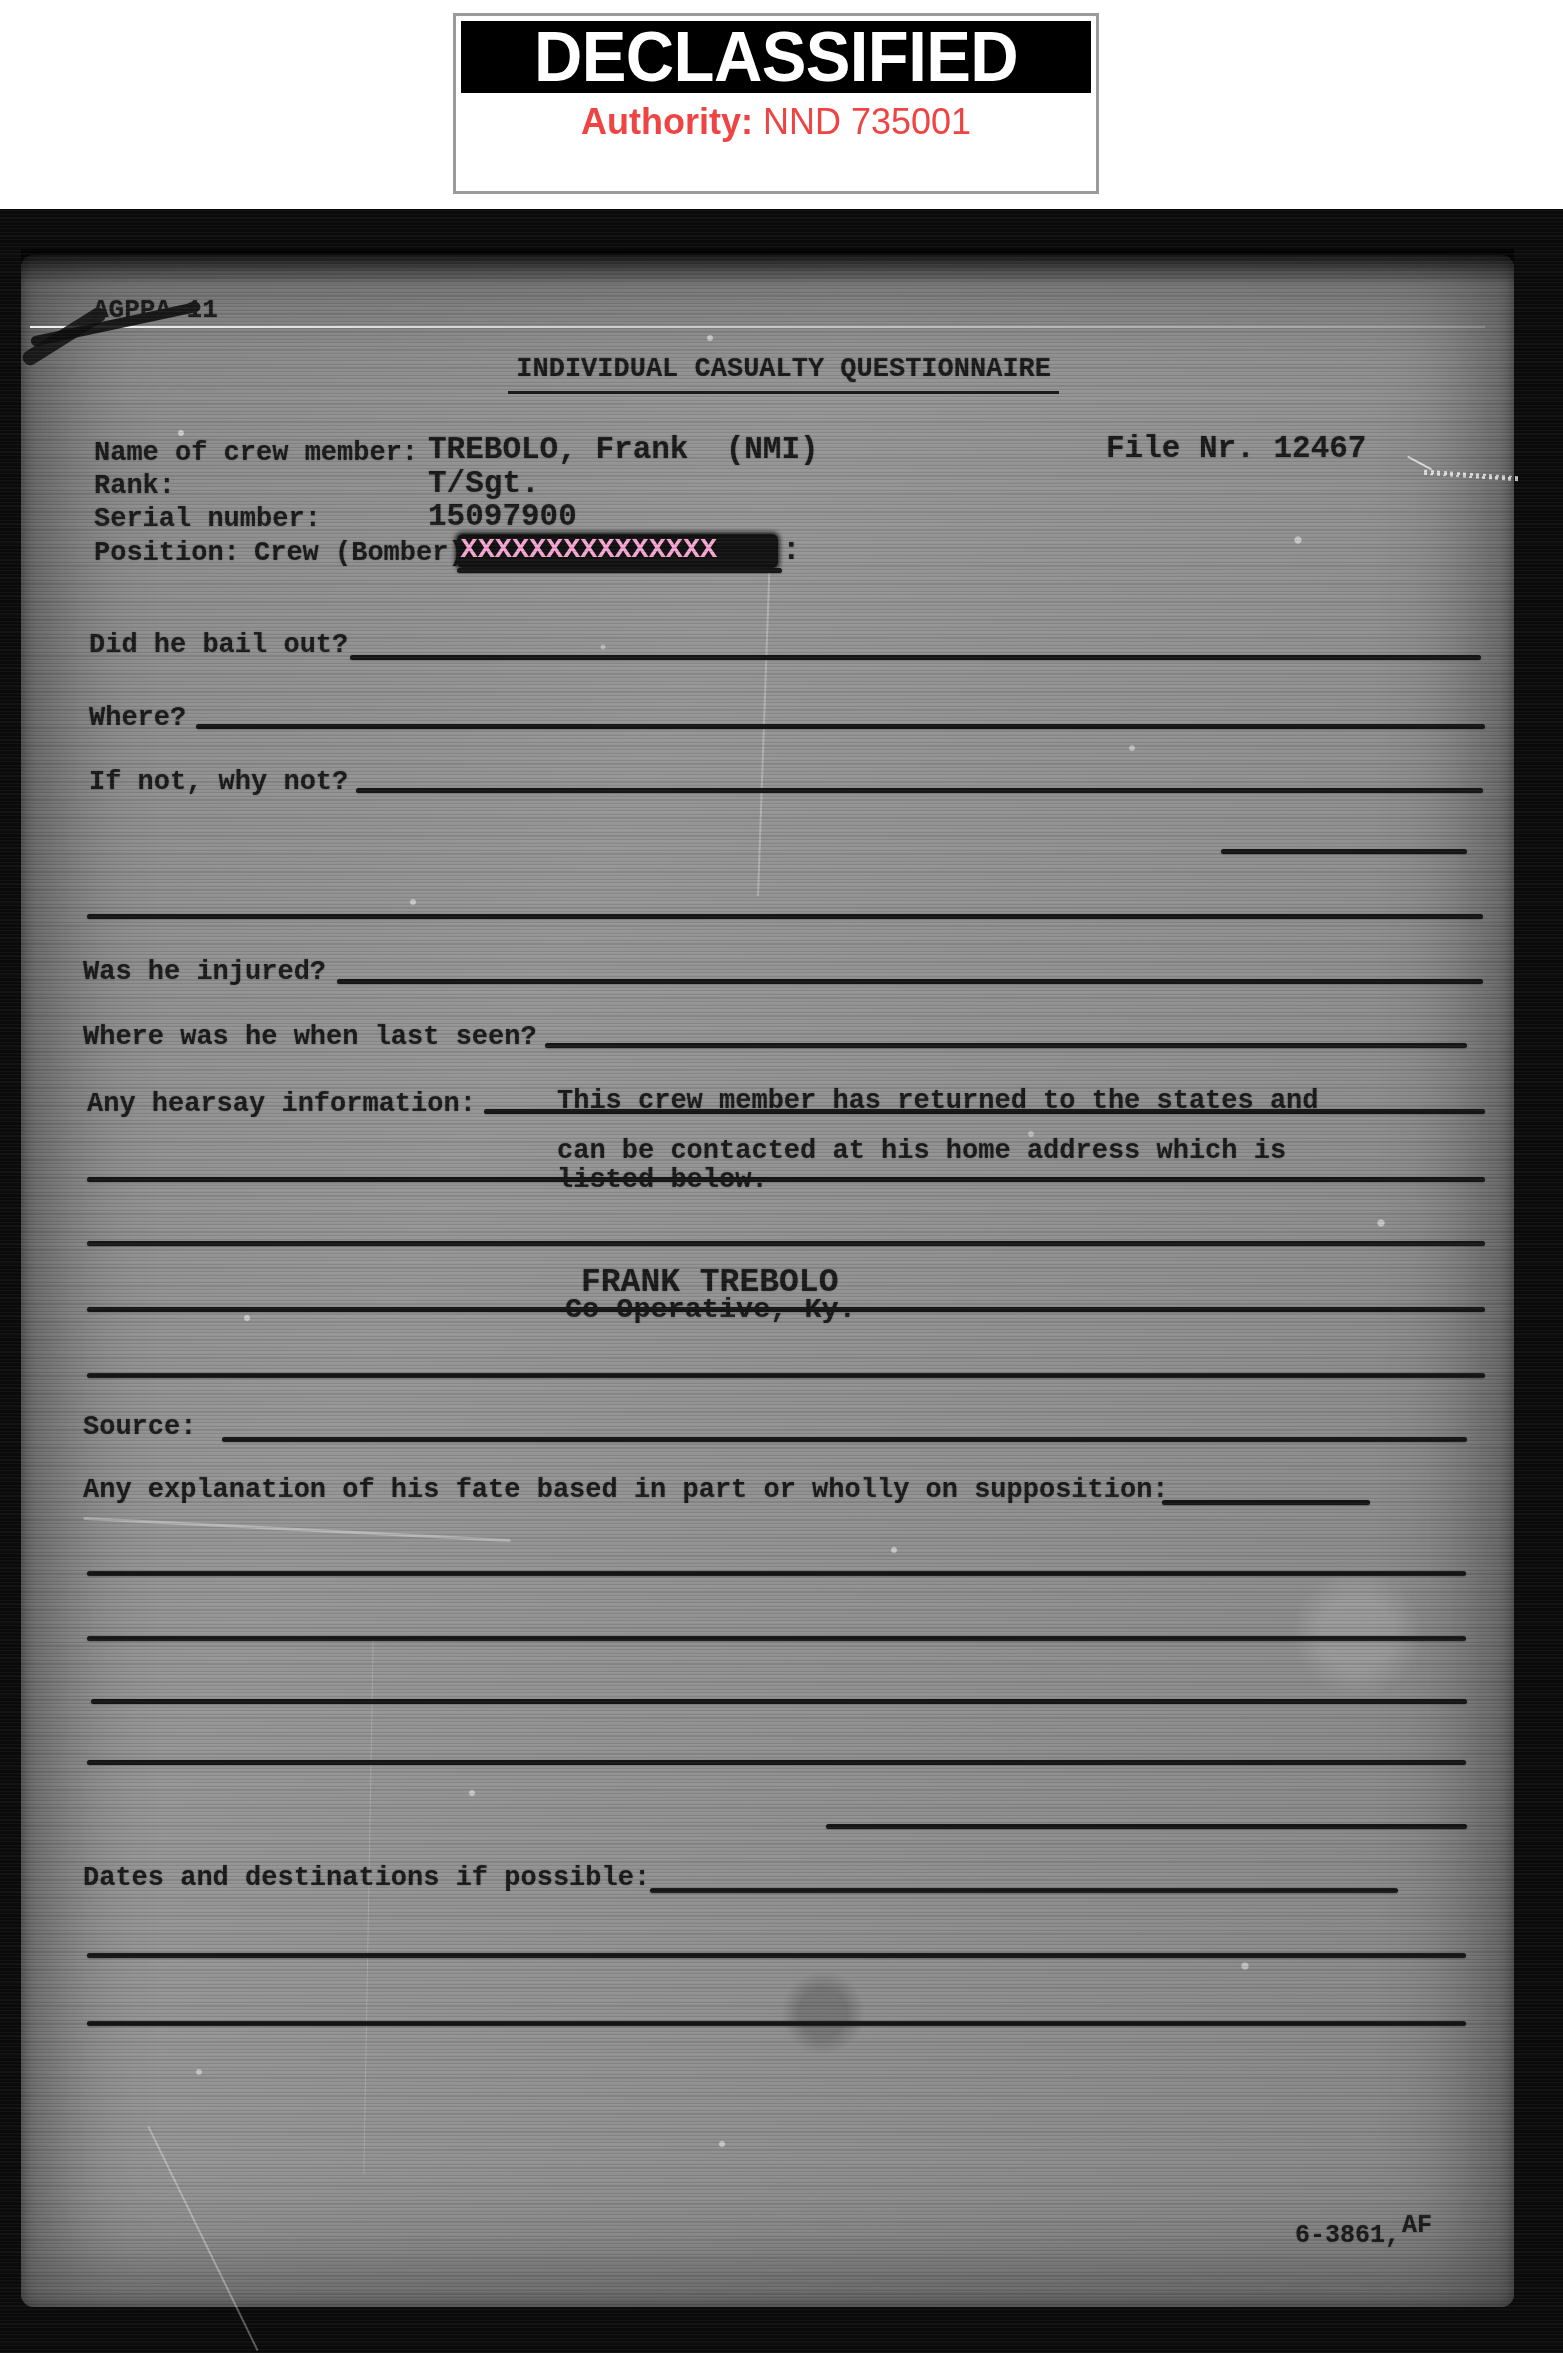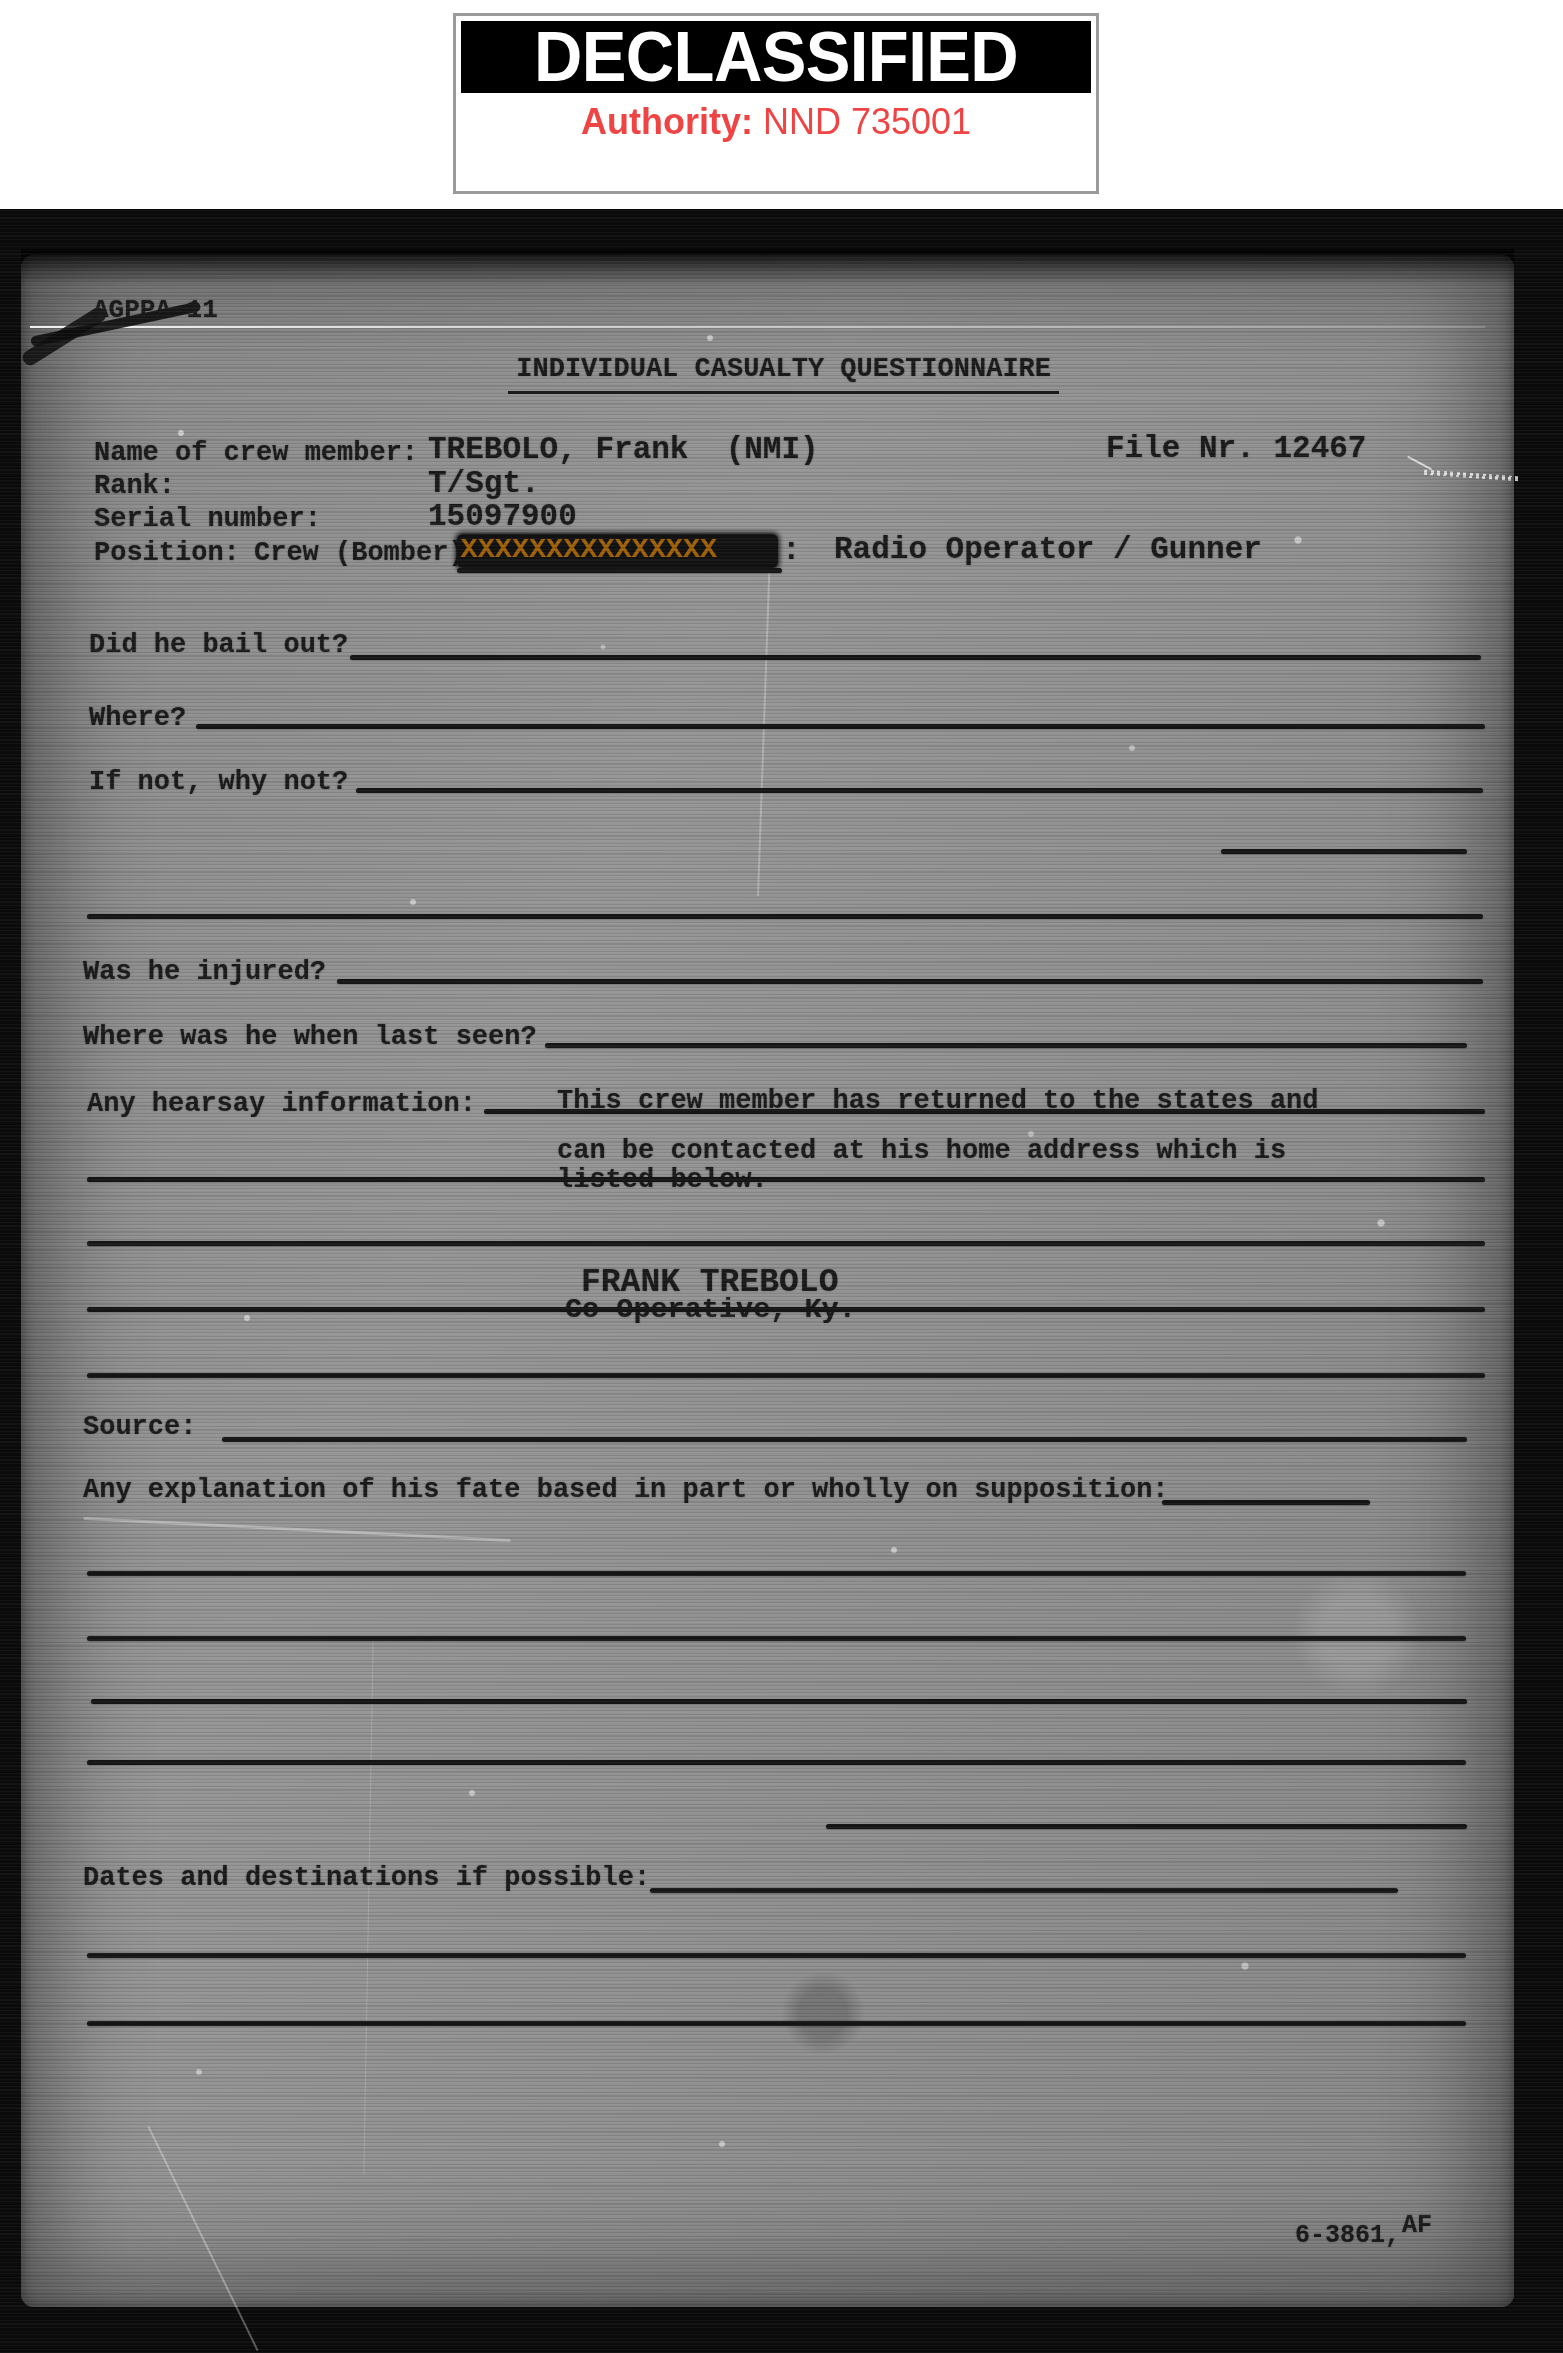--- a/index.html
+++ b/index.html
@@ -57,21 +57,21 @@
   
   #content{position:absolute;left:0;top:0;width:1563px;height:2354px;z-index:5;}
   .lbl{position:absolute;font:700 27px/1.15 "Liberation Mono","DejaVu Sans Mono",monospace;
        color:#1a1a1a;white-space:pre;text-shadow:0 0 1.8px rgba(15,15,15,.4);}
   .val{font-size:31px;}
   .fline{position:absolute;height:5.3px;background:#161616;border-radius:3px;
          box-shadow:0 0.6px 1.8px rgba(0,0,0,.35);}
   #form-title{font-size:27px;border-bottom:3.6px solid #1c1c1c;padding:0 8.3px 6px 8.3px;}
   #pos-smudge{position:absolute;left:457px;top:534px;width:321px;height:34px;background:#121212;
               border-radius:6px;box-shadow:0 0 4.2px 1.8px rgba(10,10,10,.8);overflow:hidden;}
-  #pos-smudge span{position:absolute;left:3.6px;top:2.4px;font:700 28.5px/1 "Liberation Mono",monospace;color:#a16207;}
+  #pos-smudge span{position:absolute;left:3.6px;top:2.4px;font:700 28.5px/1 "Liberation Mono",monospace;color:#f9a8d4;}
   #footer-suffix{font-size:25px;}
   #footer-code{font-size:25px;}
 
   
   #stamp{position:absolute;left:453px;top:13px;width:646px;height:181px;background:#ffffff;
          border:3.6px solid #9b9b9b;box-sizing:border-box;z-index:10;
          font-family:"Liberation Sans","DejaVu Sans",sans-serif;}
   #stamp-band{margin:4.8px 4.8px 0 4.8px;height:72px;background:#000;display:flex;align-items:center;justify-content:center;}
   #stamp-title{color:#fff;font-size:67px;font-weight:800;letter-spacing:-0.6px;transform:scaleY(1.04);white-space:pre;}
   .stamp-line{text-align:center;font-size:36px;color:#ef4444;margin-top:8.3px;white-space:pre;}
@@ -120,21 +120,20 @@
     <div class="lbl" style="left:94px;top:504px;">Serial number:</div>
     <div class="lbl val" style="left:428px;top:499px;">15097900</div>
 
     <div class="lbl" style="left:94px;top:538px;">Position:</div>
     <div class="lbl" style="left:254px;top:538px;">Crew (Bomber)</div>
     <div id="pos-smudge">
         <span>XXXXXXXXXXXXXXX</span>
       </div>
     <div class="fline" style="left:457px;top:568px;width:325px;"></div>
     <div class="lbl val" style="left:782px;top:533px;">:</div>
-    <div class="lbl val" style="left:834px;top:532px;">Radio Operator / Gunner</div>
 
     <div class="lbl" style="left:89px;top:630px;">Did he bail out?</div>
     <div class="fline" style="left:350px;top:655px;width:1131px;"></div>
 
     <div class="lbl" style="left:89px;top:703px;">Where?</div>
     <div class="fline" style="left:196px;top:724px;width:1289px;"></div>
 
     <div class="lbl" style="left:89px;top:767px;">If not, why not?</div>
     <div class="fline" style="left:356px;top:788px;width:1127px;"></div>
 

